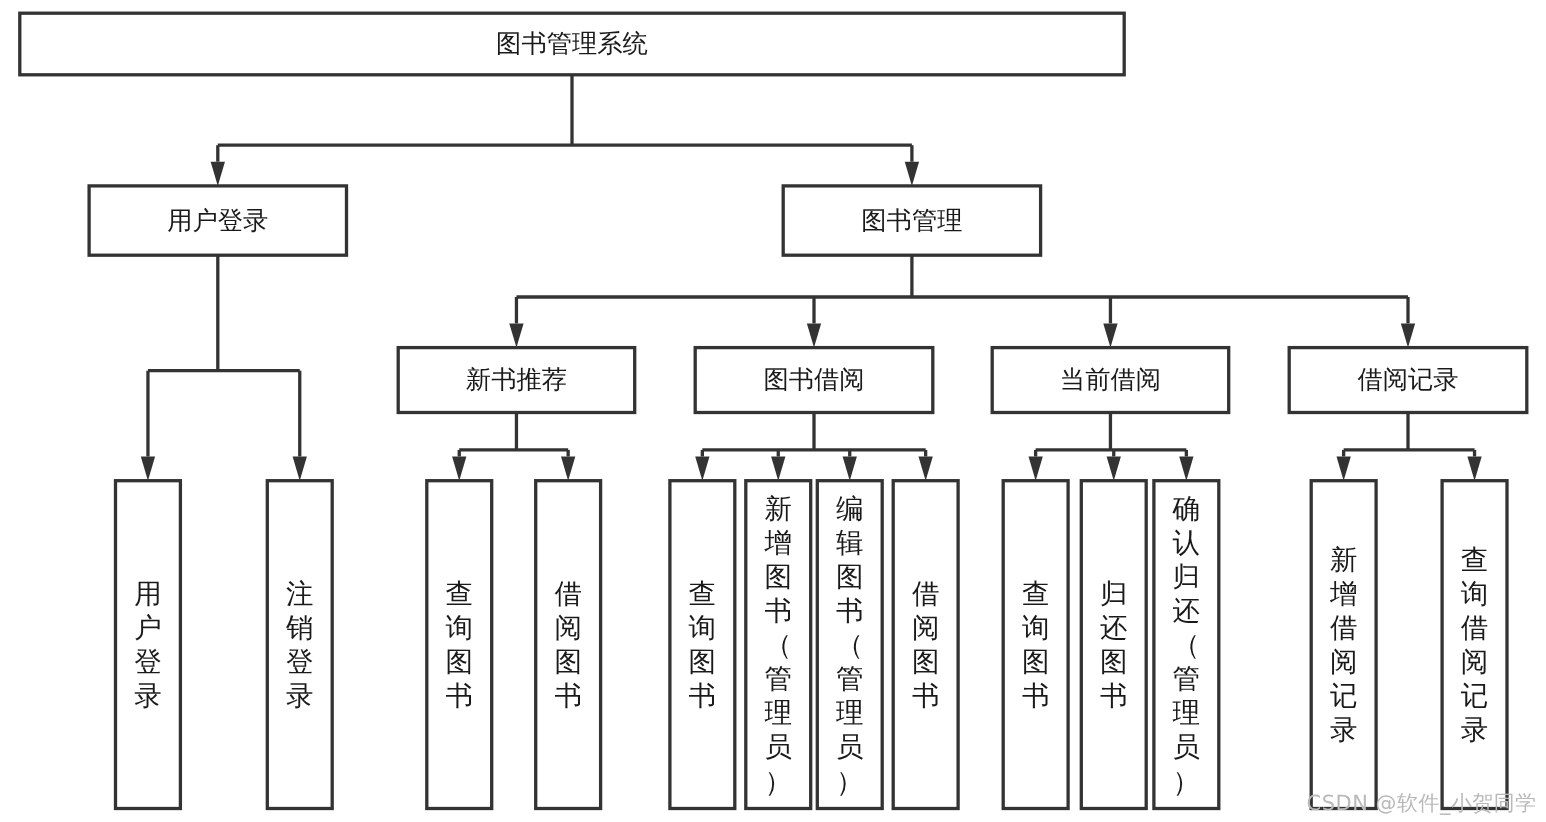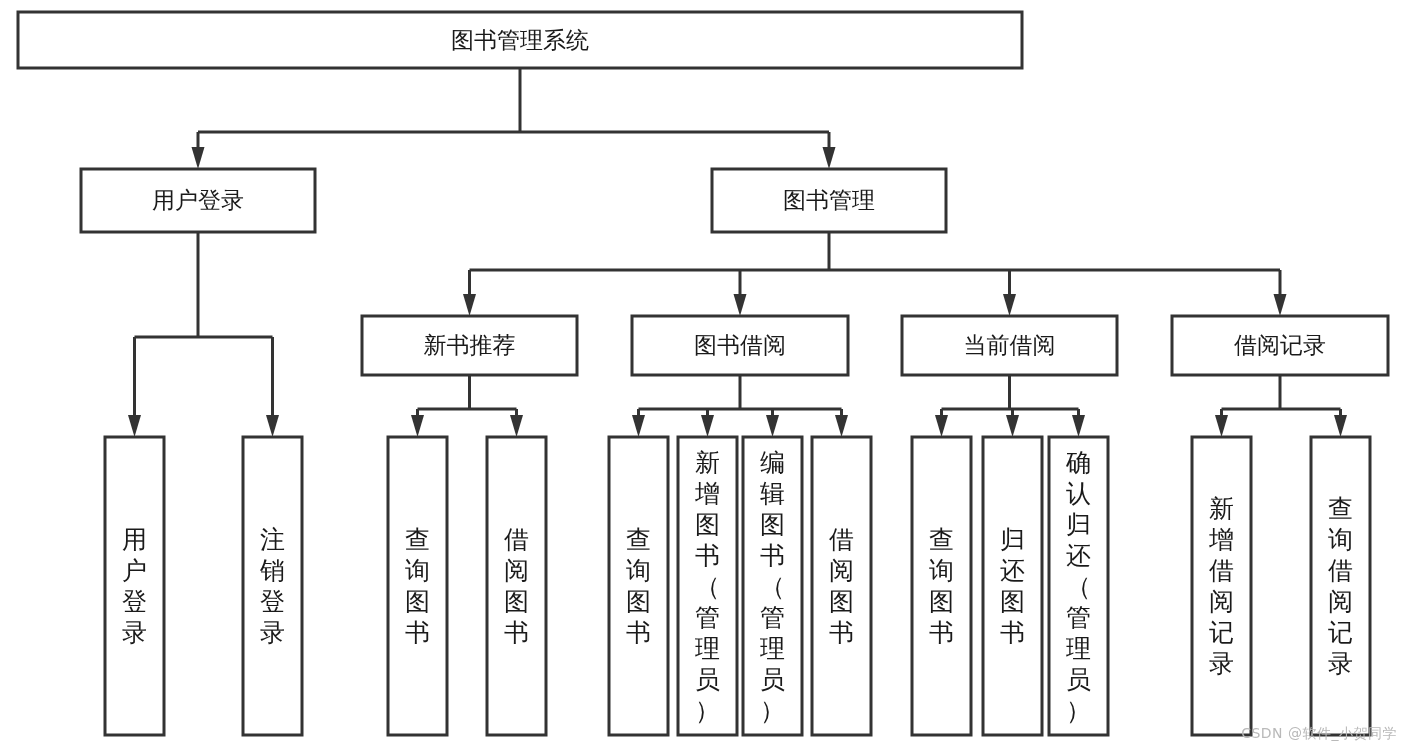--- a/index.html
+++ b/index.html
@@ -47,21 +47,21 @@
     font-family: "DejaVu Sans", "Liberation Sans", sans-serif;
     font-size: 25px;
     fill: #1a1a1a;
     text-anchor: middle;
   }
   .watermark {
     position: absolute;
     right: 8px;
     bottom: 4px;
     font-family: "DejaVu Sans", "Liberation Sans", sans-serif;
-    font-size: 14px;
+    font-size: 19px;
     color: #b9b9b9;
     letter-spacing: 0.5px;
     white-space: nowrap;
     user-select: none;
   }
 </style>
 </head>
 <body>
 
 <div id="diagram-root">

